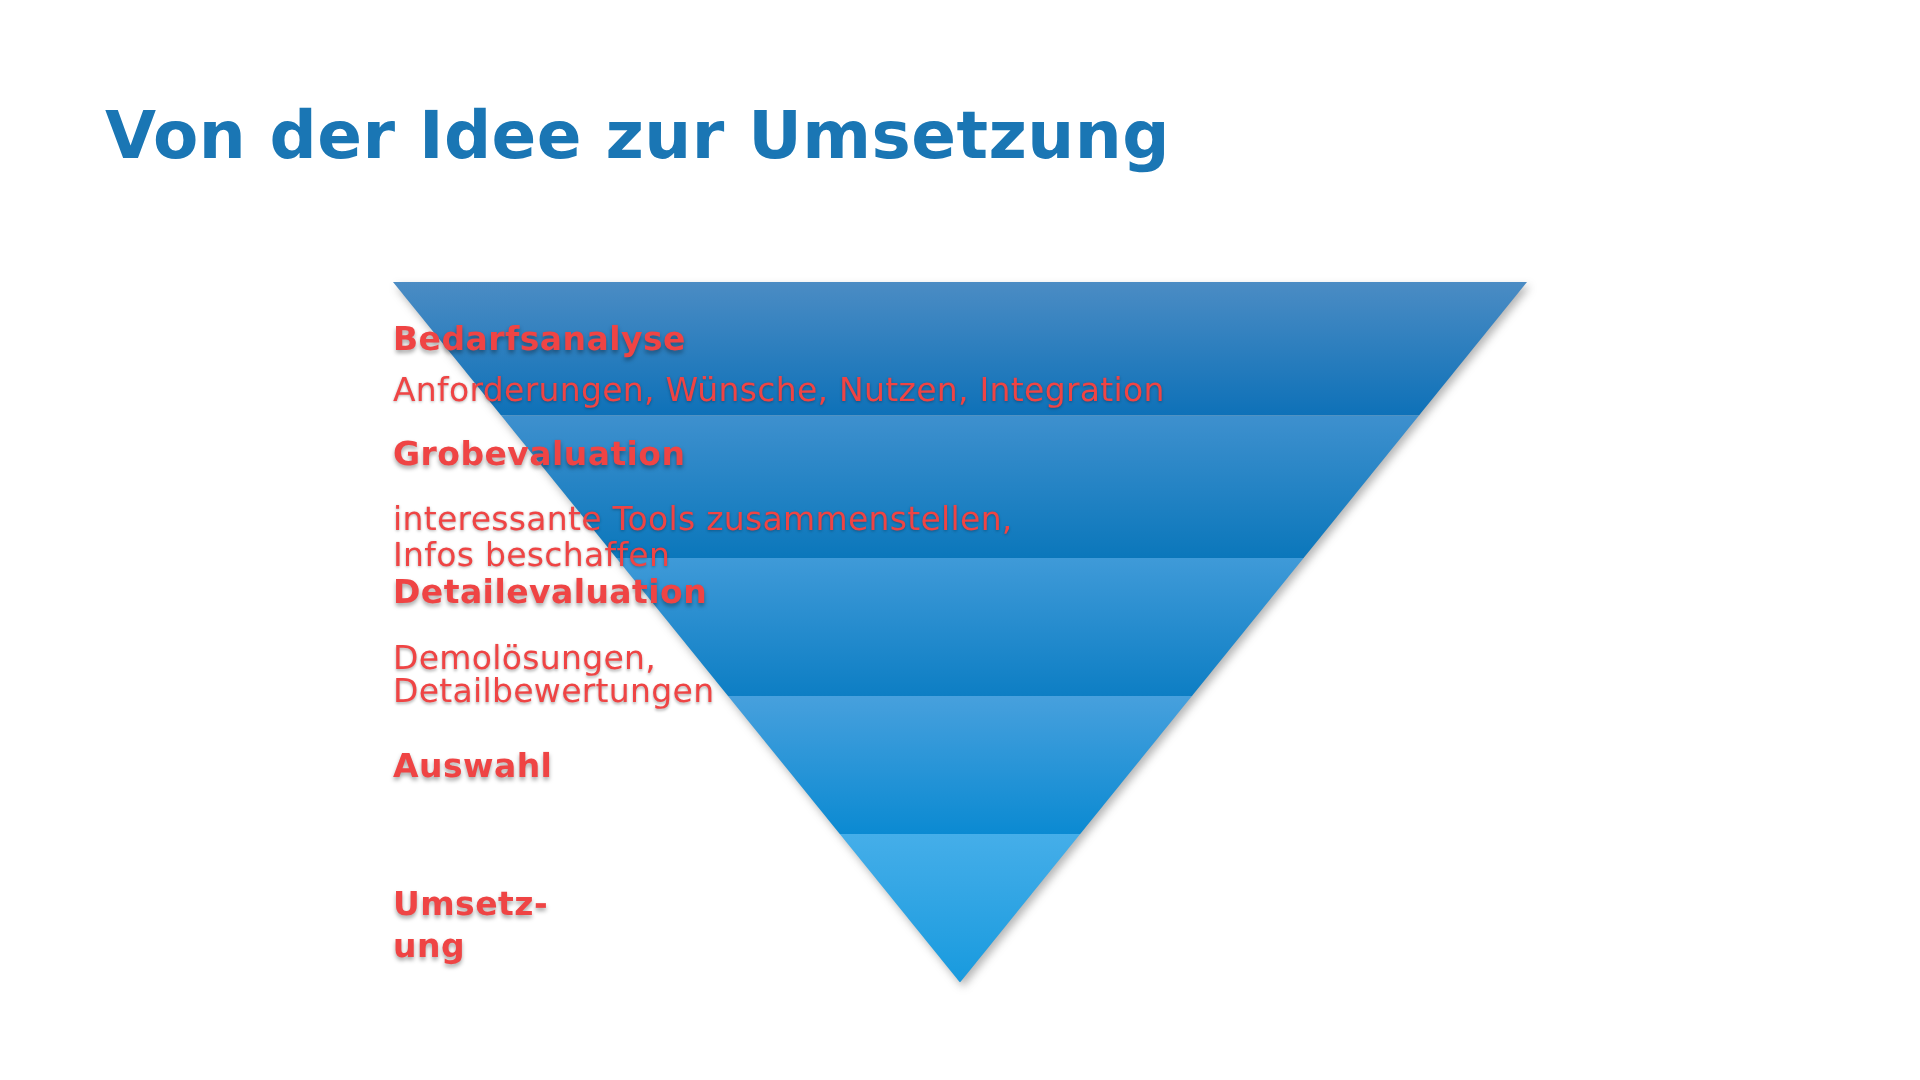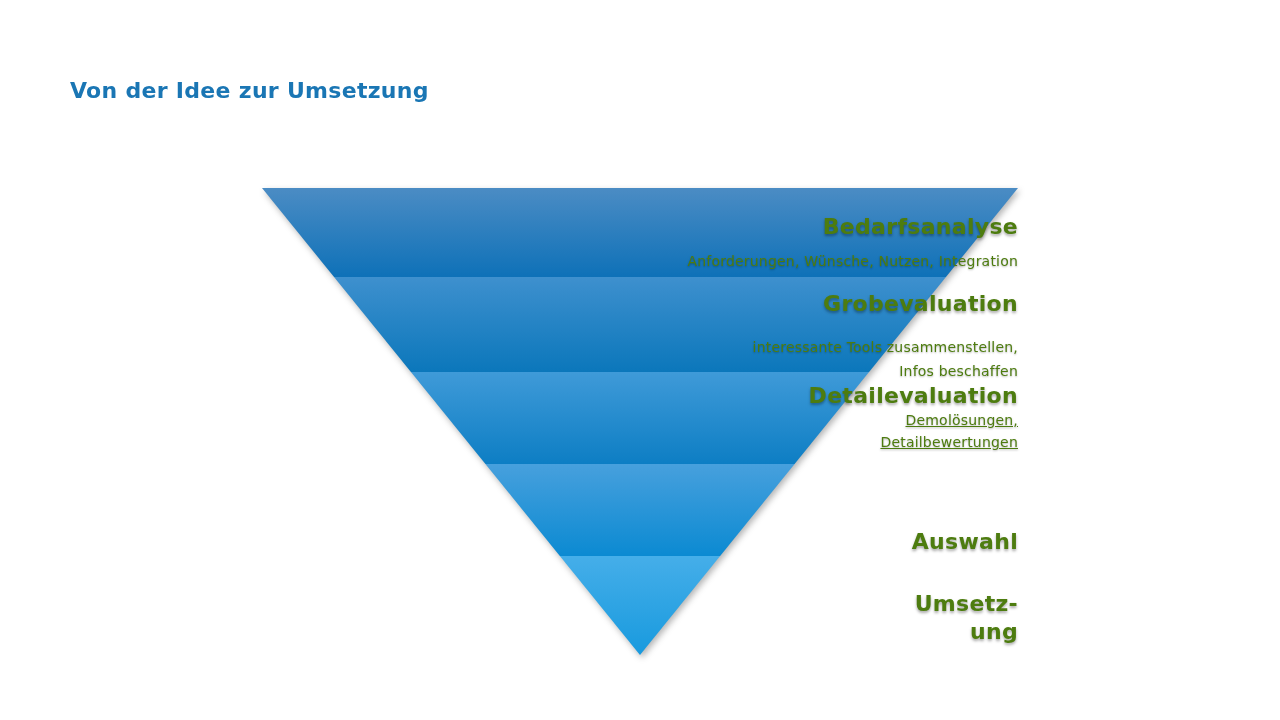--- a/index.html
+++ b/index.html
@@ -9,21 +9,21 @@
     background: #ffffff;
     overflow: hidden;
     position: relative;
   }
   .slide { position: absolute; inset: 0; background: #ffffff; }
 
   .title {
     position: absolute;
     left: 70px;
     top: 70px;
-    font-size: 22px;
+    font-size: 44px;
     font-weight: 700;
     letter-spacing: 0.3px;
     line-height: 42px;
     white-space: nowrap;
   }
 
   .pyramid {
     position: absolute;
     left: 262px;
     top: 188px;
@@ -47,48 +47,48 @@
   .band.b2 { height: 95px; }
   .band.b3 { height: 92px; }
   .band.b4 { height: 92px; }
   .band.b5 { height: 99px; }
 
   .labels { position: absolute; inset: 0; }
   .label {
     position: absolute;
     left: 0;
     width: 100%;
-    text-align: right;
-    color: #4d7c0f;
+    text-align: left;
+    color: #ef4444;
   }
   .label .heading {
     font-size: 22px;
     font-weight: 700;
     line-height: 27px;
     letter-spacing: 0.3px;
     white-space: pre-line;
     text-shadow: 0 2px 3px rgba(0, 0, 0, 0.35);
   }
   .label .sub {
-    font-size: 14px;
+    font-size: 22px;
     font-weight: 400;
     line-height: 24px;
     letter-spacing: 0.2px;
     white-space: pre-line;
     text-shadow: 0 1px 2px rgba(0, 0, 0, 0.3);
   }
   .label .sub:empty { display: none; }
 
   .label.l1 { top: 0;   height: 89px; padding-top: 25px; }
   .label.l1 .sub { margin-top: 9px; }
   .label.l2 { top: 89px;  height: 121px; padding-top: 13px; }
   .label.l2 .sub { margin-top: 18px; }
   .label.l3 { top: 184px; height: 92px; padding-top: 10px; }
-  .label.l3 .sub { margin-top: 0; line-height: 22px; text-decoration: underline; }
-  .label.l4 { top: 276px; height: 92px; padding-top: 34px; margin-top: 30px; }
+  .label.l3 .sub { margin-top: 20px; line-height: 22px; }
+  .label.l4 { top: 276px; height: 92px; padding-top: 34px; }
   .label.l5 { top: 368px; height: 99px; padding-top: 22px; }
   .label.l5 .heading { line-height: 28px; margin-top: 12px; }
 </style>
 </head>
 <body>
 
 <div class="slide">
 
   <h1 class="title" style="color: rgb(26, 118, 180);">Von der Idee zur Umsetzung</h1>
 

